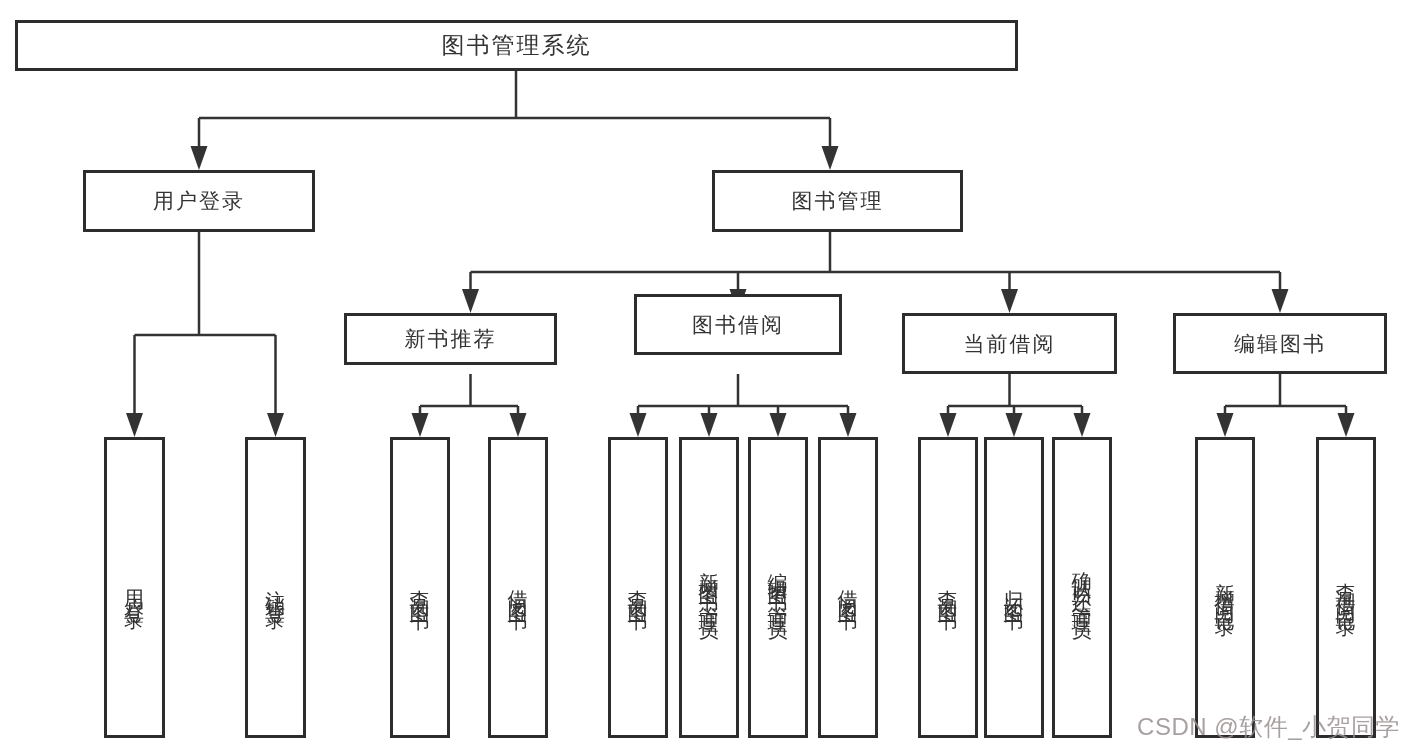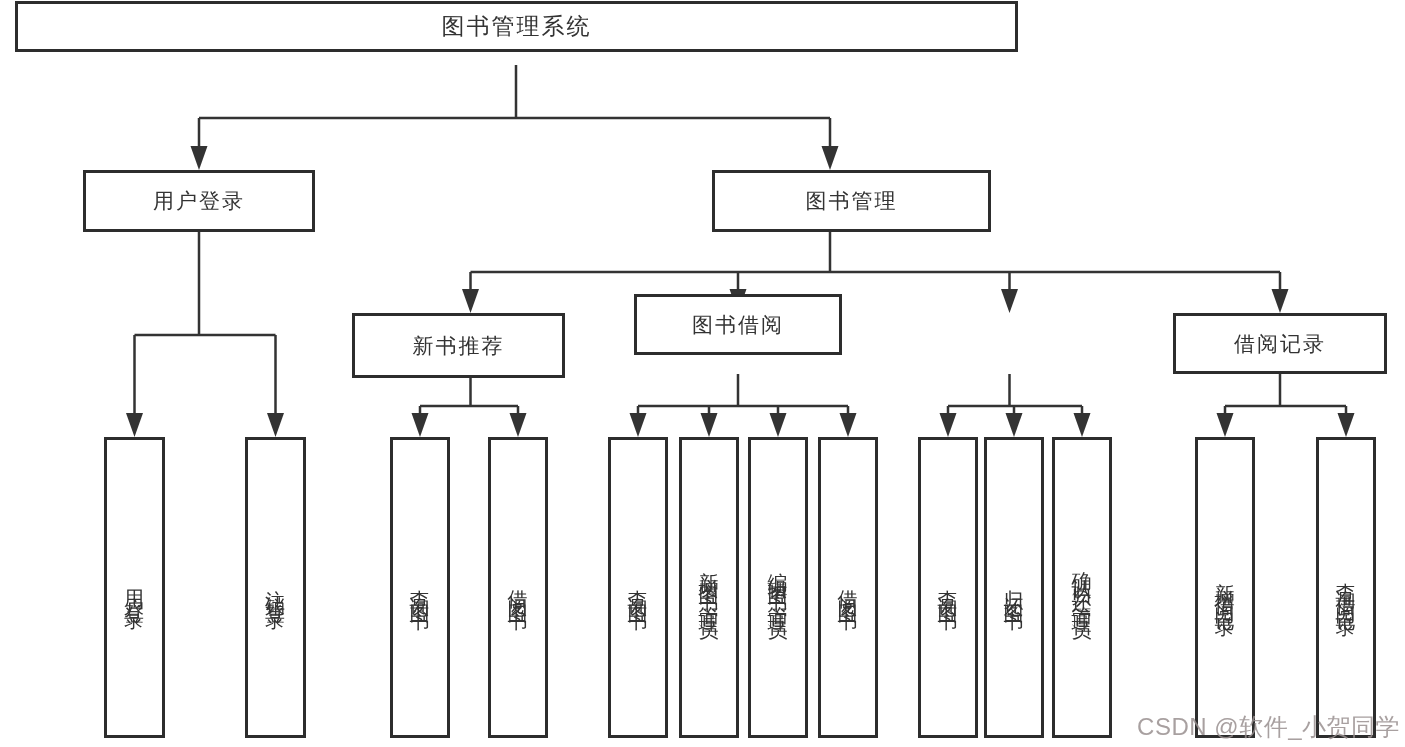--- a/index.html
+++ b/index.html
@@ -80,28 +80,29 @@
     <polygon points="700.5,413 717.5,413 709,437" fill="#333333"></polygon>
     <polygon points="769.5,413 786.5,413 778,437" fill="#333333"></polygon>
     <polygon points="839.5,413 856.5,413 848,437" fill="#333333"></polygon>
     <polygon points="939.5,413 956.5,413 948,437" fill="#333333"></polygon>
     <polygon points="1005.5,413 1022.5,413 1014,437" fill="#333333"></polygon>
     <polygon points="1073.5,413 1090.5,413 1082,437" fill="#333333"></polygon>
     <polygon points="1216.5,413 1233.5,413 1225,437" fill="#333333"></polygon>
     <polygon points="1337.5,413 1354.5,413 1346,437" fill="#333333"></polygon>
   </svg>
 
-  <div class="node h root-box" style="left:15px; top:1px; width:1003px; height:51px;">图书管理系统</div>
+  <div class="node h root-box" style="left:15px; top:20px; width:1003px; height:51px;">图书管理系统</div>
 
   <div class="node h l2" style="left:83px; top:170px; width:232px; height:62px;">用户登录</div>
-  <div class="node h l2" style="left:712px; top:170px; width:279px; height:62px;">图书管理</div>
+  <div class="node h l2" style="left:712px; top:170px; width:251px; height:62px;">图书管理</div>
 
-  <div class="node h l3" style="left:352px; top:313px; width:213px; height:65px;">新书推荐</div>
+  <div class="node h l3" style="left:344px; top:313px; width:213px; height:52px;">新书推荐</div>
   <div class="node h l3" style="left:634px; top:294px; width:208px; height:61px;">图书借阅</div>
-  <div class="node h l3" style="left:1173px; top:313px; width:214px; height:61px;">借阅记录</div>
+  <div class="node h l3" style="left:902px; top:313px; width:215px; height:61px;">当前借阅</div>
+  <div class="node h l3" style="left:1173px; top:313px; width:214px; height:61px;">编辑图书</div>
 
   <div class="node v" style="left:104px; top:437px; width:61px; height:301px;">用户登录</div>
   <div class="node v" style="left:245px; top:437px; width:61px; height:301px;">注销登录</div>
 
   <div class="node v" style="left:390px; top:437px; width:60px; height:301px;">查询图书</div>
   <div class="node v" style="left:488px; top:437px; width:60px; height:301px;">借阅图书</div>
 
   <div class="node v" style="left:608px; top:437px; width:60px; height:301px;">查询图书</div>
   <div class="node v" style="left:679px; top:437px; width:60px; height:301px;">新增图书（管理员）</div>
   <div class="node v" style="left:748px; top:437px; width:60px; height:301px;">编辑图书（管理员）</div>

